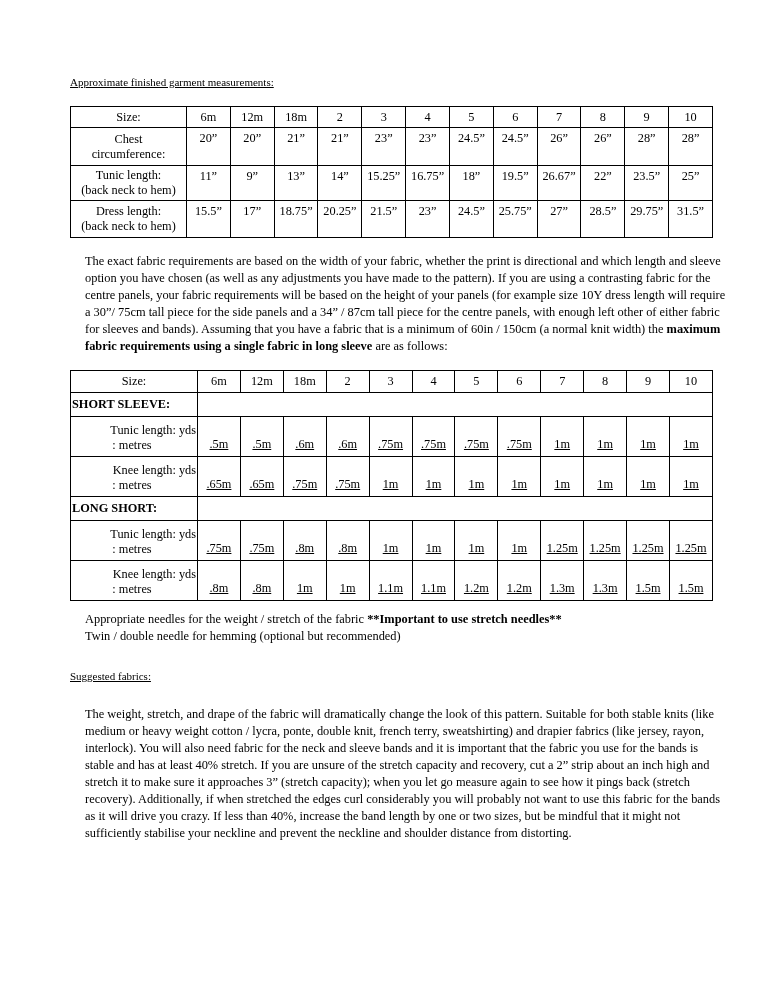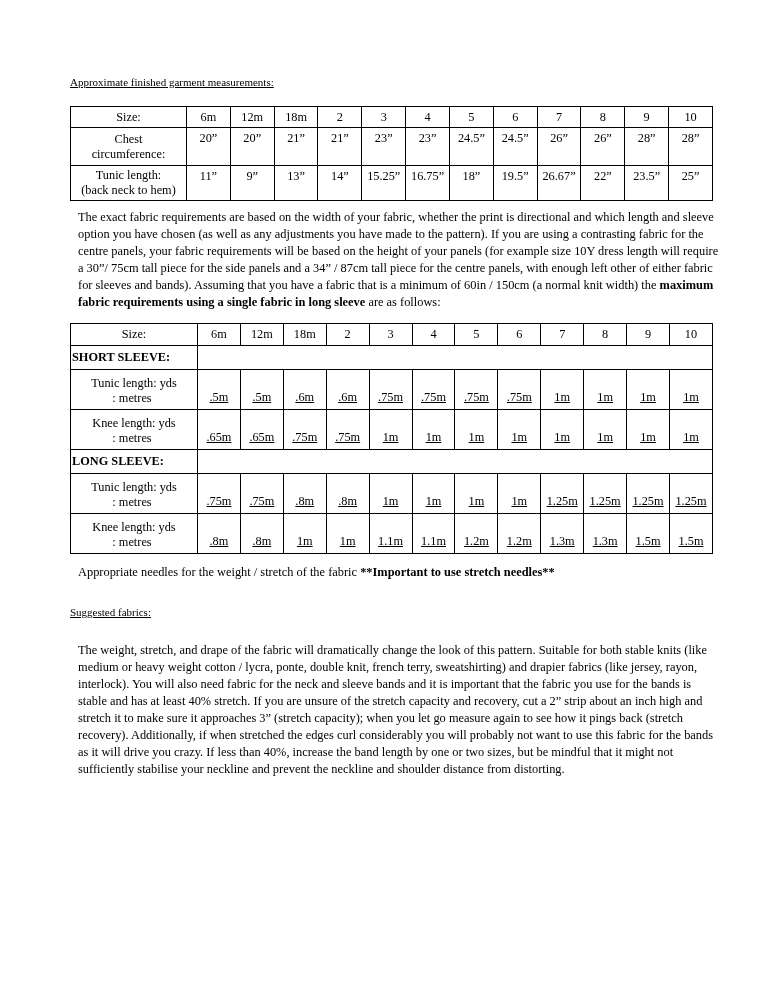--- a/index.html
+++ b/index.html
@@ -11,21 +11,21 @@
     font-size:12.4px;line-height:17px;
     overflow:hidden;
   }
   h2.sec{
     font-size:11px;font-weight:normal;text-decoration:underline;
     margin:0;line-height:19px;
   }
   h2.h-measure{margin-bottom:14px;}
   h2.h-materials{margin-top:15px;margin-bottom:13px;}
   h2.h-fabrics{margin-top:22px;margin-bottom:20px;}
-  p{margin:8px;}
+  p{margin:15px;}
   .para{width:643px;}
   table{
     border-collapse:collapse;table-layout:fixed;width:643px;
     font-size:12.3px;line-height:15px;
   }
   td{border:1px solid #000;text-align:center;padding:2px 1px;overflow:hidden;}
   col.c-label1{width:116px;}
   col.c-label2{width:127px;}
   .t1 tr.hdr{height:21px;}
   .t1 tr.r-chest{height:38px;}
@@ -33,21 +33,21 @@
   .t1 tr.r-dress{height:37px;}
   .t1 td.val{vertical-align:top;padding-top:3px;}
   .t1 td.lbl{vertical-align:middle;}
   .t2{margin-top:12px;}
   .t2 tr.hdr{height:22px;}
   .t2 tr.sect{height:24px;}
   .t2 tr.data{height:40px;}
   .t2 td.sect-lbl{font-weight:bold;text-align:left;}
   .t2 td.val{vertical-align:bottom;padding-bottom:4px;text-decoration:underline;}
   .t2 td.lbl2{vertical-align:bottom;padding-bottom:3px;}
-  .t2 td.lbl2 .l1{text-align:center;}
+  .t2 td.lbl2 .l1{text-align:right;}
   .t2 td.lbl2 .l2{padding-right:4px;}
   .notes{margin-top:10px;width:643px;}
   b{font-weight:bold;}
 </style>
 </head>
 <body>
 
 <div class="page">
 
   <h2 class="sec h-measure">Approximate finished garment measurements:</h2>
@@ -101,20 +101,38 @@
           <td class="val">14”</td>
           <td class="val">15.25”</td>
           <td class="val">16.75”</td>
           <td class="val">18”</td>
           <td class="val">19.5”</td>
           <td class="val">26.67”</td>
           <td class="val">22”</td>
           <td class="val">23.5”</td>
           <td class="val">25”</td>
         </tr>
+        <tr class="r-dress">
+          <td class="lbl">
+            <div>Dress length:</div>
+            <div>(back neck to hem)</div>
+          </td>
+          <td class="val">15.5”</td>
+          <td class="val">17”</td>
+          <td class="val">18.75”</td>
+          <td class="val">20.25”</td>
+          <td class="val">21.5”</td>
+          <td class="val">23”</td>
+          <td class="val">24.5”</td>
+          <td class="val">25.75”</td>
+          <td class="val">27”</td>
+          <td class="val">28.5”</td>
+          <td class="val">29.75”</td>
+          <td class="val">31.5”</td>
+        </tr>
       </tbody>
     </table>
 
 
   <p class="para"><span>The exact fabric requirements are based on the width of your fabric, whether the print is directional and which length and sleeve option you have chosen (as well as any adjustments you have made to the pattern).  If you are using a contrasting fabric for the centre panels, your fabric requirements will be based on the height of your panels (for example size 10Y dress length  will require a 30”/ 75cm tall piece for the side panels and a 34” / 87cm tall piece for the centre panels, with enough left other of either fabric for sleeves and bands). Assuming that you have a fabric that is a minimum of 60in / 150cm (a normal knit width) the </span><b>maximum fabric requirements using a single fabric in long sleeve</b><span> are as follows:</span></p>
 
   <table class="t2" id="fabric-table">
     <colgroup>
         <col class="c-label2">
       </colgroup>
@@ -168,21 +186,21 @@
           <td class="val">1m</td>
           <td class="val">1m</td>
           <td class="val">1m</td>
           <td class="val">1m</td>
           <td class="val">1m</td>
           <td class="val">1m</td>
           <td class="val">1m</td>
           <td class="val">1m</td>
         </tr>
         <tr class="sect">
-          <td class="sect-lbl">LONG SLEEVE:</td>
+          <td class="sect-lbl">LONG SHORT:</td>
           <td colspan="12"></td>
         </tr>
         <tr class="data">
           <td class="lbl2">
             <div class="l1">Tunic length: yds</div>
             <div class="l2">: metres</div>
           </td>
           <td class="val">.75m</td>
           <td class="val">.75m</td>
           <td class="val">.8m</td>
@@ -210,19 +228,19 @@
           <td class="val">1.2m</td>
           <td class="val">1.2m</td>
           <td class="val">1.3m</td>
           <td class="val">1.3m</td>
           <td class="val">1.5m</td>
           <td class="val">1.5m</td>
         </tr>
       </tbody>
     </table>
 
-  <p class="notes"><span>Appropriate needles for the weight / stretch of the fabric </span><b>**Important to use stretch needles**</b><br></p>
+  <p class="notes"><span>Appropriate needles for the weight / stretch of the fabric </span><b>**Important to use stretch needles**</b><br><span>Twin / double needle for hemming (optional but recommended)</span></p>
 
   <h2 class="sec h-fabrics">Suggested fabrics:</h2>
 
   <p class="para">The weight, stretch, and drape of the fabric will dramatically change the look of this pattern.  Suitable for both stable knits (like medium or heavy weight cotton / lycra, ponte, double knit, french terry, sweatshirting) and drapier fabrics (like jersey, rayon, interlock). You will also need fabric for the neck and sleeve bands and it is important that the fabric you use for the bands is stable and has at least 40% stretch.  If you are unsure of the stretch capacity and recovery, cut a 2” strip about an inch high and stretch it to make sure it approaches 3” (stretch capacity); when you let go measure again to see how it pings back (stretch recovery).  Additionally, if when stretched the edges curl considerably you will probably not want to use this fabric for the bands as it will drive you crazy.  If less than 40%, increase the band length by one or two sizes, but be mindful that it might not sufficiently stabilise your neckline and prevent the neckline and shoulder distance from distorting.</p>
 
 </div>
 
 </body></html>

